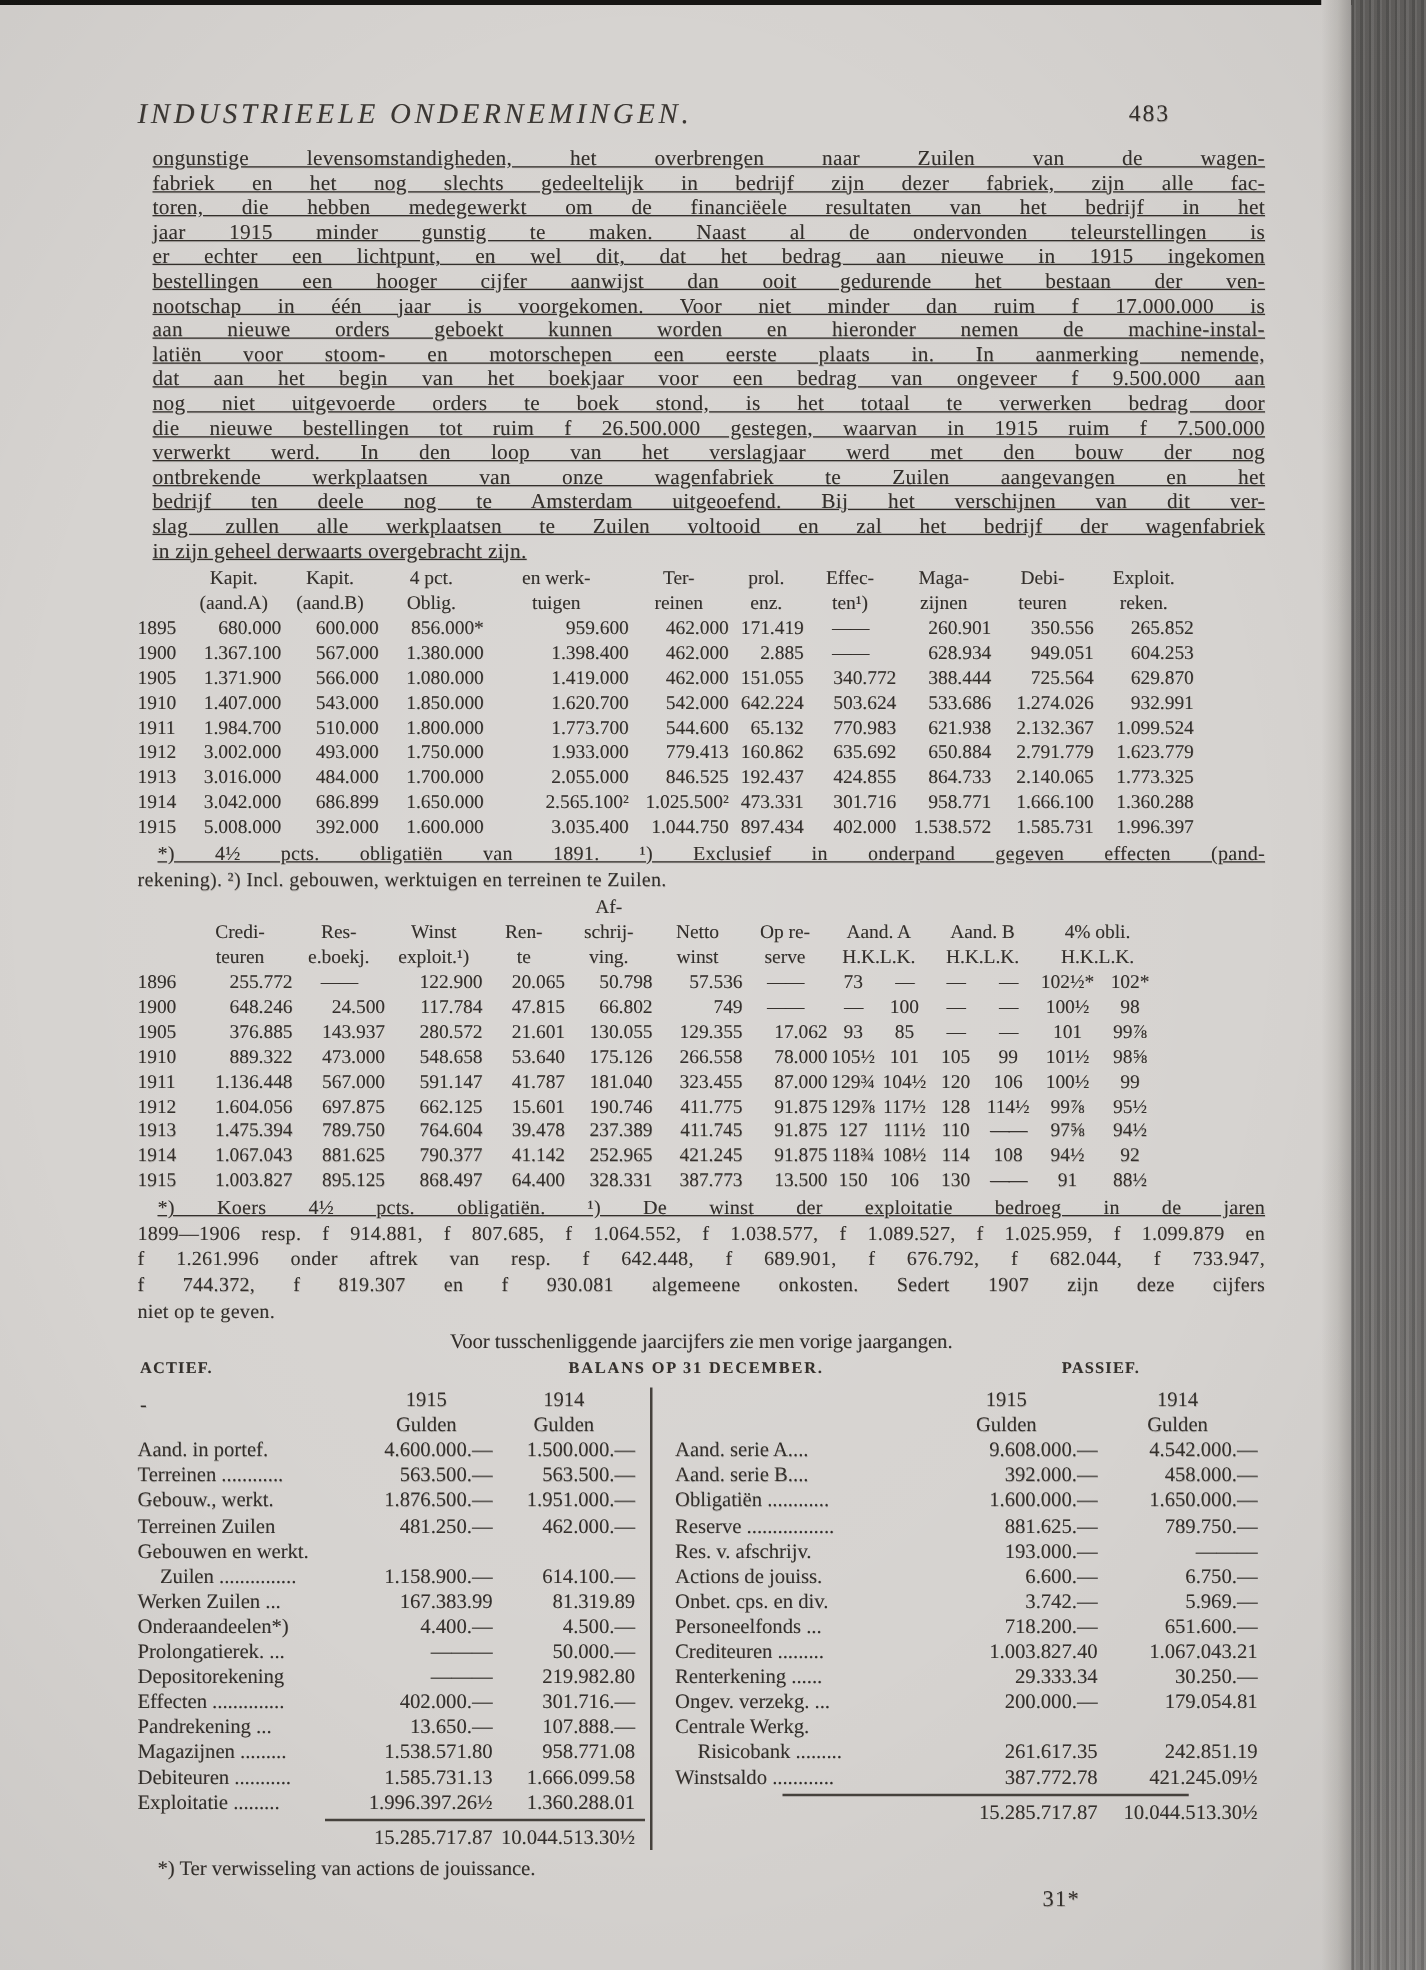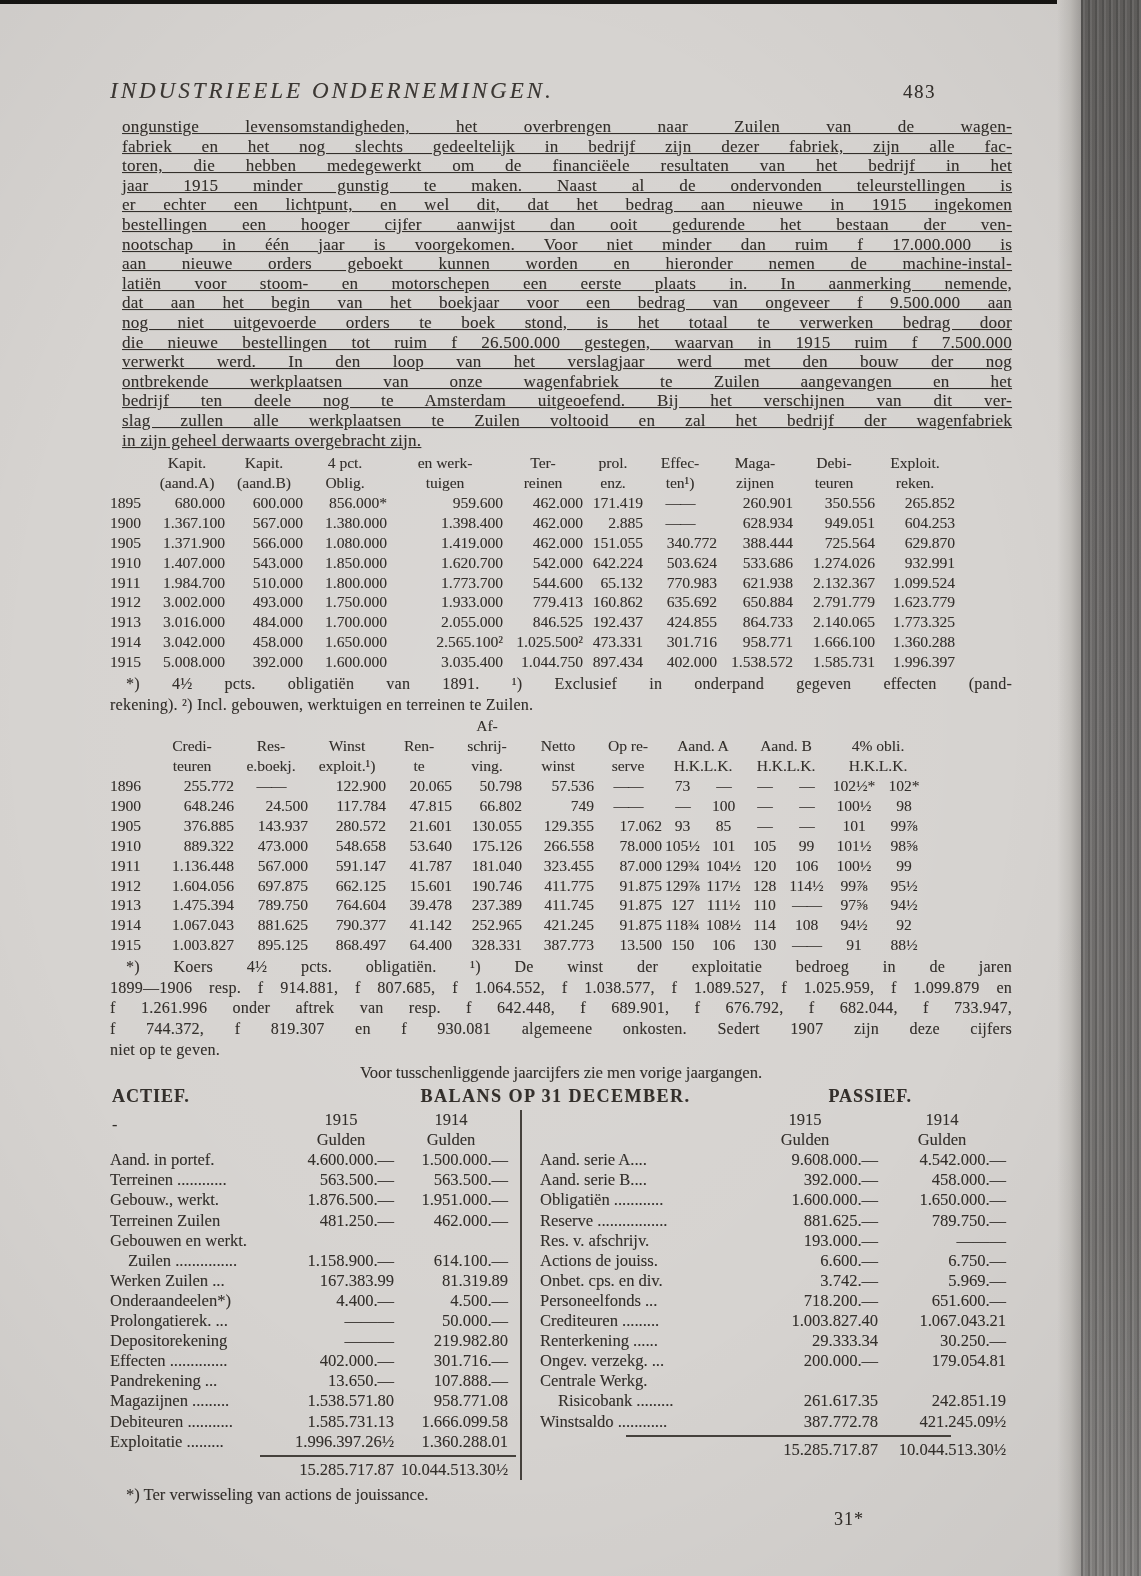--- a/index.html
+++ b/index.html
@@ -23,34 +23,34 @@
 
   .header-line{position:relative;height:32px;}
   .title{display:block;font-style:italic;font-size:23px;letter-spacing:3px;color:#3b3733;}
   .pageno{position:absolute;right:76px;top:3px;font-size:19px;letter-spacing:1.5px;}
 
   .jblock{font-size:17px;line-height:19.6px;letter-spacing:0.25px;}
   .intro{margin:7px 0 3px 12px;text-decoration:underline;}
   .jline{text-align:justify;text-align-last:justify;white-space:normal;}
   .jline.jlast{text-align-last:left;}
   .fn{font-size:16px;line-height:20.6px;margin:2px 0 0 0;}
-  .fn .jline:first-child{text-indent:16px;}
+  .fn .jline:first-child{text-indent:16px;text-decoration:underline;}
 
   table{border-collapse:collapse;table-layout:fixed;margin:1px 0 0 0;}
   th,td{padding:0;font-weight:normal;white-space:nowrap;font-size:15.5px;line-height:19.9px;overflow:visible;}
   thead th{text-align:center;}
   tbody td{text-align:right;}
   td.yr{text-align:left;}
   td.dash,th.dash{text-align:center;letter-spacing:-1px;}
   td.ctr{text-align:center;margin-top:48px;}
 
   .center-note{text-align:center;font-size:16.5px;line-height:22px;margin-top:2px;}
 
   .balance{position:relative;margin-top:2px;}
-  .bal-head{position:relative;height:24px;font-size:18px;font-weight:bold;text-align:center;}
+  .bal-head{position:relative;height:24px;font-size:13px;font-weight:bold;text-align:center;}
   .bal-actief{position:absolute;left:2px;letter-spacing:1px;}
   .bal-title{position:absolute;left:50%;transform:translateX(-52%);letter-spacing:1.5px;}
   .bal-passief{position:absolute;right:100px;letter-spacing:1px;}
   .stray{position:absolute;left:2px;top:30px;font-size:16px;}
 
   .bal-cols{display:flex;align-items:stretch;}
   .bal-left{width:410px;border-right:2px solid #45413c;}
   .bal-right{width:490px;padding-left:18px;box-sizing:border-box;}
   .brow{display:flex;font-size:16.5px;line-height:20.1px;}
   .brow .lbl{width:178px;white-space:nowrap;overflow:visible;}
@@ -238,21 +238,21 @@
             <td>846.525</td>
             <td>192.437</td>
             <td>424.855</td>
             <td>864.733</td>
             <td>2.140.065</td>
             <td>1.773.325</td>
           </tr>
           <tr>
             <td class="yr">1914</td>
             <td>3.042.000</td>
-            <td>458.000</td>
+            <td>686.899</td>
             <td>1.650.000</td>
             <td>2.565.100²</td>
             <td>1.025.500²</td>
             <td>473.331</td>
             <td>301.716</td>
             <td>958.771</td>
             <td>1.666.100</td>
             <td>1.360.288</td>
           </tr>
           <tr>

